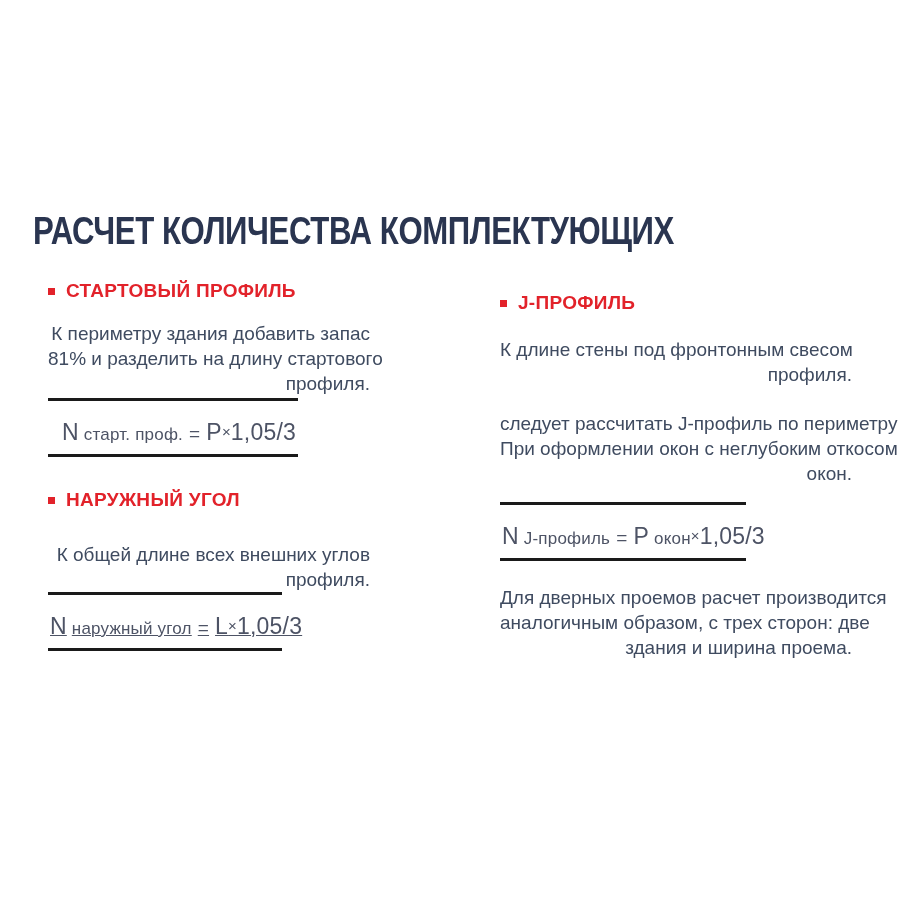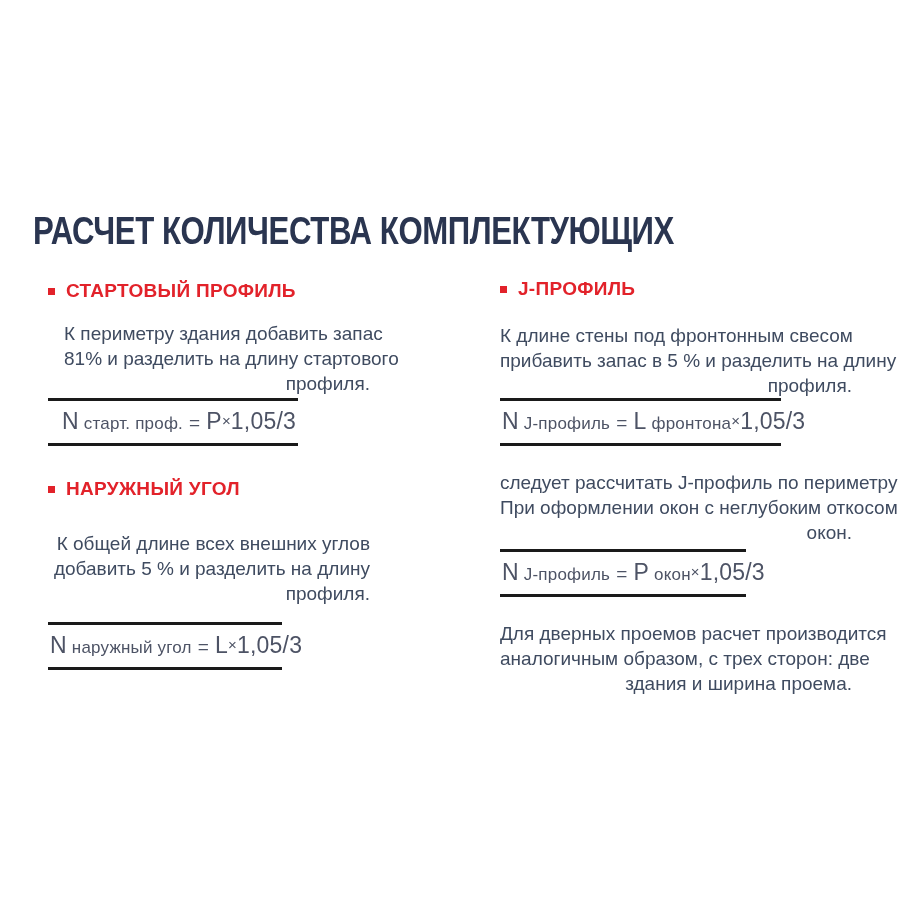--- a/index.html
+++ b/index.html
@@ -20,21 +20,21 @@
     letter-spacing: -0.5px;
     color: #2a3550;
     white-space: nowrap;
     transform: scaleX(0.82);
     transform-origin: 0 0;
     line-height: 1;
   }
 
   .col { position: absolute; }
   .col-left  { left: 48px;  top: 281px; width: 322px; }
-  .col-right { left: 500px; top: 279px; width: 352px; }
+  .col-right { left: 500px; top: 293px; width: 352px; }
 
   .section-heading {
     display: flex;
     align-items: center;
     gap: 11px;
     font-size: 19px;
     font-weight: bold;
     letter-spacing: 0.3px;
     color: #e2222a;
     line-height: 20px;
@@ -50,46 +50,46 @@
   .para {
     font-size: 19px;
     line-height: 25px;
     color: #3f4b60;
   }
   .para .line { white-space: nowrap; }
 
   .formula {
     border-top: 3px solid #1a1a1a;
     border-bottom: 3px solid #1a1a1a;
-    padding: 7px 2px 6px 2px;
+    padding: 18px 2px 6px 2px;
     line-height: 26px;
     color: #4d5365;
     white-space: nowrap;
     letter-spacing: 0.2px;
   }
   .f-n, .f-var, .f-value { font-size: 23px; }
   .f-label, .f-varsub    { font-size: 17px; }
   .f-eq                  { font-size: 19px; }
   .f-mult                { font-size: 15px; vertical-align: 3px; }
   .f-label  { margin: 0 6px 0 5px; }
   .f-varsub { margin-left: 5px; }
   .f-varsub:empty { margin-left: 0; }
   .f-var    { margin-left: 6px; }
 
   
-  .mt-para1-l  { margin-top: 20px; margin-left: 16px; }
+  .mt-para1-l  { margin-top: 20px; }
   .mt-form1-l  { margin-top: 2px;  width: 246px; }
   .mt-head2-l  { margin-top: 33px; }
   .mt-para2-l  { margin-top: 32px; }
-  .mt-form2-l  { margin-top: 16px;    width: 230px; }
+  .mt-form2-l  { margin-top: 0;    width: 230px; text-decoration: underline; }
 
   .mt-para1-r  { margin-top: 24px; }
   .mt-form1-r  { margin-top: 0;    width: 277px; }
   .mt-para2-r  { margin-top: 24px; }
-  .mt-form2-r  { margin-top: 4px;    width: 242px; }
+  .mt-form2-r  { margin-top: 16px;    width: 242px; }
   .mt-para3-r  { margin-top: 24px; }
 </style>
 </head>
 <body>
 
 <div class="page">
 
   <div class="page-title">РАСЧЕТ КОЛИЧЕСТВА КОМПЛЕКТУЮЩИХ</div>
 
   <div class="col col-left">
@@ -109,46 +109,41 @@
       <span class="f-n">N</span><span class="f-label">старт. проф.</span><span class="f-eq">=</span><span class="f-var">P</span><span class="f-varsub"></span><span class="f-mult">×</span><span class="f-value">1,05/3</span>
     </div>
 
     <div class="section-heading mt-head2-l">
       <span class="bullet"></span>
       <span>НАРУЖНЫЙ УГОЛ</span>
     </div>
 
     <div class="para mt-para2-l">
       <div class="line">К общей длине всех внешних углов</div>
-      <div class="line">добавить 5 % и разделить на длину</div>
       <div class="line">профиля.</div>
     </div>
 
     <div class="formula mt-form2-l">
       <span class="f-n">N</span><span class="f-label">наружный угол</span><span class="f-eq">=</span><span class="f-var">L</span><span class="f-varsub"></span><span class="f-mult">×</span><span class="f-value">1,05/3</span>
     </div>
 
   </div>
 
   <div class="col col-right">
 
     <div class="section-heading">
       <span class="bullet"></span>
       <span>J-ПРОФИЛЬ</span>
     </div>
 
     <div class="para mt-para1-r">
       <div class="line">К длине стены под фронтонным свесом</div>
-      <div class="line">прибавить запас в 5 % и разделить на длину</div>
       <div class="line">профиля.</div>
     </div>
 
-    <div class="formula mt-form1-r">
-      <span class="f-n">N</span><span class="f-label">J-профиль</span><span class="f-eq">=</span><span class="f-var">L</span><span class="f-varsub">фронтона</span><span class="f-mult">×</span><span class="f-value">1,05/3</span>
-    </div>
 
     <div class="para mt-para2-r">
       <div class="line">следует рассчитать J-профиль по периметру</div>
       <div class="line">При оформлении окон с неглубоким откосом</div>
       <div class="line">окон.</div>
     </div>
 
     <div class="formula mt-form2-r">
       <span class="f-n">N</span><span class="f-label">J-профиль</span><span class="f-eq">=</span><span class="f-var">P</span><span class="f-varsub">окон</span><span class="f-mult">×</span><span class="f-value">1,05/3</span>
     </div>

